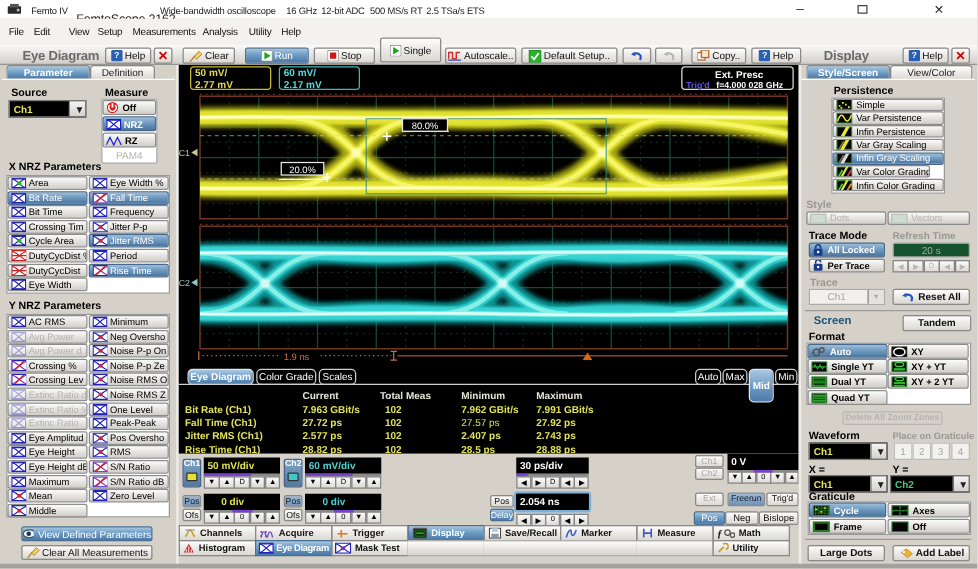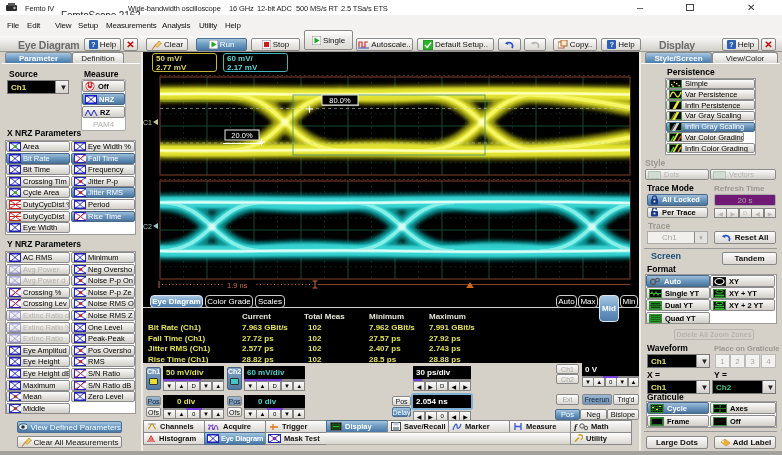--- a/index.html
+++ b/index.html
@@ -349,20 +349,25 @@
         <circle cx="5" cy="4" r="1.8" fill="#234"></circle>
       </svg>View Defined Parameters</div>
 <div class="b" style="left:17px;top:436px;width:105px;height:12px;font-size:8px"><svg width="11" height="10" style="margin-right:2px">
         <path d="M1 9.5 L5 4.5" stroke="#b8862a" stroke-width="1.2" fill="none"></path>
         <path d="M4.2 5.5 L8 1 L10.5 3.2 L6.3 7.4 Z" fill="#f0c24a" stroke="#a87820" stroke-width="0.6"></path>
         <path d="M5.5 6.5 L9.5 2.3" stroke="#fbe9a8" stroke-width="0.7"></path>
       </svg>Clear All Measurements</div>
 <div class="abs" style="left:143px;top:52px;width:496px;height:311px;background:#000"></div>
 <div class="abs" style="left:152px;top:53px;width:65px;height:19px;border:1px solid #c8b838;border-radius:3px;color:#e0d860;font-size:8px;font-weight:bold;line-height:9px;padding:0 0 0 3px">50 mV/<br>2.77 mV</div>
 <div class="abs" style="left:223px;top:53px;width:65px;height:19px;border:1px solid #40b8b8;border-radius:3px;color:#58d8d8;font-size:8px;font-weight:bold;line-height:9px;padding:0 0 0 3px">60 mV/<br>2.17 mV</div>
+<div class="abs" style="left:545px;top:53px;width:90px;height:19px;border:1px solid #ddd;border-radius:3px;color:#fff;font-size:8px;font-weight:bold;line-height:9px">
+      <span class="abs" style="left:26px;top:1px">Ext. Presc</span>
+      <span class="abs" style="left:3px;top:10px;color:#5858e8;font-size:7px">Trig'd</span>
+      <span class="abs" style="left:27px;top:10px;font-size:7px">f=4.000 028 GHz</span>
+    </div>
 <svg class="abs" style="left:143px;top:52px" width="496" height="241" viewBox="143 52 496 241">
       <defs>
         <filter id="bl1" x="-30%" y="-30%" width="160%" height="160%">
           <feGaussianBlur stdDeviation="2.2"></feGaussianBlur>
         </filter>
         <filter id="bl2" x="-30%" y="-30%" width="160%" height="160%">
           <feGaussianBlur stdDeviation="0.9"></feGaussianBlur>
         </filter>
         <clipPath id="cp1">
           <rect x="160" y="77" width="470" height="98"></rect>
@@ -485,21 +490,21 @@
 <div class="wt" style="left:369px;top:312px;color:#e6e6d8;font-weight:bold;font-size:8px">Minimum</div>
 <div class="wt" style="left:429px;top:312px;color:#e6e6d8;font-weight:bold;font-size:8px">Maximum</div>
 <div class="wt" style="left:148px;top:323px;color:#e2e258;font-weight:bold;font-size:8px">Bit Rate (Ch1)</div>
 <div class="wt" style="left:242px;top:323px;color:#e2e258;font-weight:bold;font-size:8px">7.963 GBit/s</div>
 <div class="wt" style="left:308px;top:323px;color:#e2e258;font-weight:bold;font-size:8px">102</div>
 <div class="wt" style="left:369px;top:323px;color:#e2e258;font-weight:bold;font-size:8px">7.962 GBit/s</div>
 <div class="wt" style="left:429px;top:323px;color:#e2e258;font-weight:bold;font-size:8px">7.991 GBit/s</div>
 <div class="wt" style="left:148px;top:334px;color:#e2e258;font-weight:bold;font-size:8px">Fall Time (Ch1)</div>
 <div class="wt" style="left:242px;top:334px;color:#e2e258;font-weight:bold;font-size:8px">27.72 ps</div>
 <div class="wt" style="left:308px;top:334px;color:#e2e258;font-weight:bold;font-size:8px">102</div>
-<div class="wt" style="left:369px;top:334px;color:#e2e258;font-weight:bold;font-size:8px">27.57 ps</div>
+<div class="wt" style="left:369px;top:334px;color:#e2e258;font-weight:normal;font-size:8px">27.57 ps</div>
 <div class="wt" style="left:429px;top:334px;color:#e2e258;font-weight:bold;font-size:8px">27.92 ps</div>
 <div class="wt" style="left:148px;top:344px;color:#e2e258;font-weight:bold;font-size:8px">Jitter RMS (Ch1)</div>
 <div class="wt" style="left:242px;top:344px;color:#e2e258;font-weight:bold;font-size:8px">2.577 ps</div>
 <div class="wt" style="left:308px;top:344px;color:#e2e258;font-weight:bold;font-size:8px">102</div>
 <div class="wt" style="left:369px;top:344px;color:#e2e258;font-weight:bold;font-size:8px">2.407 ps</div>
 <div class="wt" style="left:429px;top:344px;color:#e2e258;font-weight:bold;font-size:8px">2.743 ps</div>
 <div class="wt" style="left:148px;top:355px;color:#e2e258;font-weight:bold;font-size:8px">Rise Time (Ch1)</div>
 <div class="wt" style="left:242px;top:355px;color:#e2e258;font-weight:bold;font-size:8px">28.82 ps</div>
 <div class="wt" style="left:308px;top:355px;color:#e2e258;font-weight:bold;font-size:8px">102</div>
 <div class="wt" style="left:369px;top:355px;color:#e2e258;font-weight:bold;font-size:8px">28.5 ps</div>
@@ -691,21 +696,21 @@
 <div class="lbl" style="left:647px;top:183px">Trace Mode</div>
 <div class="glbl" style="left:714px;top:184px;font-size:8px">Refresh Time</div>
 <div class="pb pbsel" style="left:647px;top:194px;width:61px;height:11.5px;border-radius:2px">
       <svg width="9" height="10" style="margin-right:3px;flex:none">
         <rect x="1" y="4" width="7" height="5.5" rx="1" fill="#1a3a8c"></rect>
         <path d="M2.5 4 V2.8 a2 2 0 0 1 4 0 V4" stroke="#1a3a8c" stroke-width="1.3" fill="none"></path>
         <circle cx="4.5" cy="6.5" r="1" fill="#fff"></circle>
       </svg>
       <b>All Locked</b>
     </div>
-<div class="abs" style="left:714px;top:194px;width:62px;height:12px;background:#701a75;border:1px solid #aaa;border-radius:2px;font-size:8px;color:#a8a6a2;display:flex;align-items:center;justify-content:center">20 s</div>
+<div class="abs" style="left:714px;top:194px;width:62px;height:12px;background:#14532d;border:1px solid #aaa;border-radius:2px;font-size:8px;color:#a8a6a2;display:flex;align-items:center;justify-content:center">20 s</div>
 <div class="pb" style="left:647px;top:206.5px;width:61px;height:11.5px;border-radius:2px">
       <svg width="9" height="10" style="margin-right:3px;flex:none">
         <rect x="1" y="4" width="7" height="5.5" rx="1" fill="#1a3a8c"></rect>
         <path d="M2.5 4 V2.8 a2 2 0 0 1 4 0" stroke="#1a3a8c" stroke-width="1.3" fill="none"></path>
         <circle cx="4.5" cy="6.5" r="1" fill="#fff"></circle>
       </svg>
       <b>Per Trace</b>
     </div>
 <div class="spin" style="left:714.0px;top:208px;width:12.9px;height:10px;color:#b8b6b2">◀</div>
     <div class="spin" style="left:726.4px;top:208px;width:12.9px;height:10px;color:#b8b6b2">▶</div>

